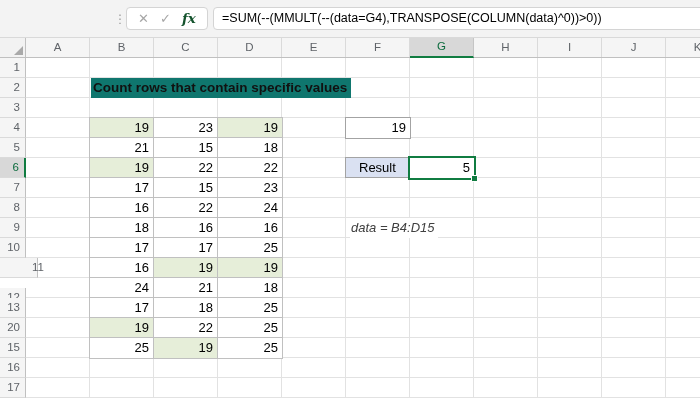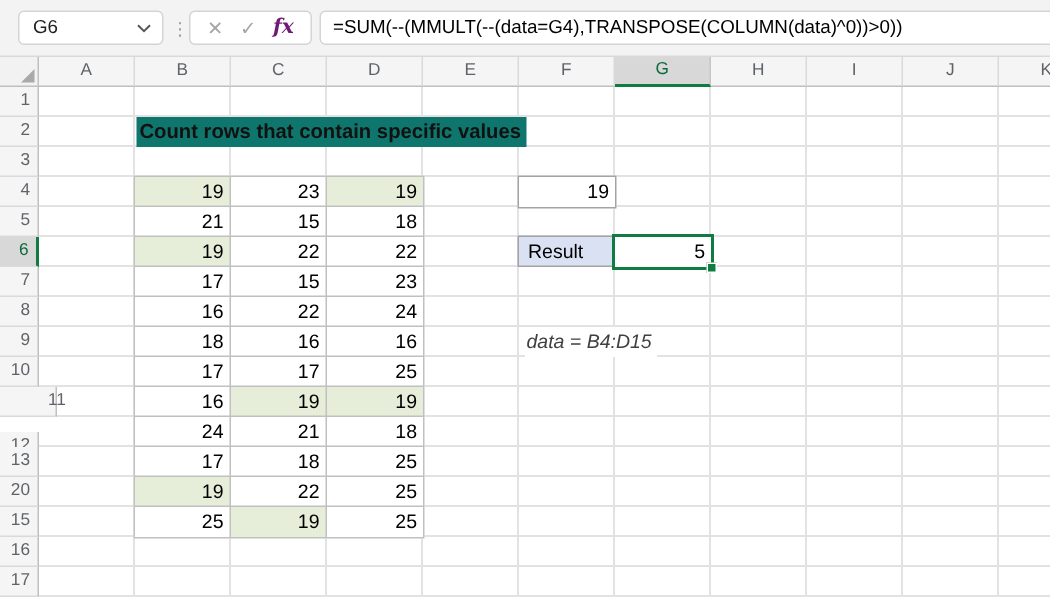--- a/index.html
+++ b/index.html
@@ -11,21 +11,21 @@
           border-bottom:1px solid #d9d9d9;box-sizing:border-box}
   .namebox{position:absolute;left:12px;top:7px;width:97px;height:23px;background:#fff;
            border:1px solid #d4d4d4;border-radius:4px;box-sizing:border-box;
            font-size:12.5px;color:#222;line-height:21px;padding-left:9px}
   .namebox .chev{position:absolute;right:7px;top:8px;line-height:0}
   .dots{position:absolute;left:114px;top:10px;color:#9a9a9a;font-size:12px;line-height:18px}
   .fxbox{position:absolute;left:126px;top:7px;width:82px;height:23px;background:#fff;
          border:1px solid #d4d4d4;border-radius:4px;box-sizing:border-box;
          display:flex;align-items:center;justify-content:space-evenly}
   .icon-cancel,.icon-enter{color:#a6a6a6;font-size:13px;line-height:1}
-  .icon-fx{color:#701a75;font-size:13.5px;font-style:italic;font-weight:bold;
+  .icon-fx{color:#14532d;font-size:13.5px;font-style:italic;font-weight:bold;
            font-family:"DejaVu Serif",serif;line-height:1}
   .formulabox{position:absolute;left:213px;top:7px;width:495px;height:23px;background:#fff;
               border:1px solid #d4d4d4;border-radius:4px 0 0 4px;box-sizing:border-box;
               font-size:12.5px;color:#000;line-height:21px;padding-left:8px;
               white-space:nowrap;overflow:hidden}
 
   
   .colstrip{position:absolute;left:0;top:38px;width:700px;height:20px;background:#f5f5f5;
             border-bottom:1px solid #c0c0c0;box-sizing:border-box}
   .corner{position:absolute;left:0;top:38px;width:26px;height:20px;background:#f2f2f2;
@@ -61,41 +61,33 @@
   .dcell.hl{background:#e6eed9}
 
   .valuebox{position:absolute;left:345px;top:117px;z-index:1;border:1px solid #a3a3a3;
             display:flex;background:#fff}
   .vlabel{width:64px;height:20px;background:#dae1f2;border-right:1px solid #a3a3a3;
           box-sizing:border-box;font-size:13px;line-height:20px;padding-left:5px;color:#000}
   .vval{width:64px;height:20px;box-sizing:border-box;font-size:13px;line-height:20px;
         text-align:right;padding-right:4px;color:#000}
   .resultlabel{position:absolute;left:345px;top:157px;width:65px;height:21px;z-index:1;
                background:#dae1f2;border:1px solid #a3a3a3;box-sizing:border-box;
-               font-size:13px;line-height:19px;padding-left:6px;color:#000}
+               font-size:13px;line-height:19px;padding-left:13px;color:#000}
   .selcell{position:absolute;left:408px;top:156px;width:68px;height:24px;z-index:2;
            background:#fff;border:2px solid #107c41;box-sizing:border-box;
            font-size:13px;line-height:20px;text-align:right;padding-right:4px;color:#000}
   .handle{position:absolute;right:-4px;bottom:-4px;width:5px;height:5px;
           background:#107c41;border:1px solid #fff}
   .annotation{position:absolute;left:350px;top:218px;height:20px;line-height:20px;z-index:1;
               font-style:italic;font-size:13px;color:#404040;background:#fff;padding:0 4px 0 1px}
 </style>
 </head>
 <body>
 
 <div class="topbar">
-  <div class="namebox">
-    <span>G6</span>
-    <span class="chev">
-      <svg width="10" height="6" viewBox="0 0 10 6">
-          <path d="M1 0.8 L5 4.8 L9 0.8" fill="none" stroke="#555" stroke-width="1.3"></path>
-        </svg>
-    </span>
-  </div>
   <div class="dots">⋮</div>
   <div class="fxbox">
     <span class="icon-cancel">✕</span>
     <span class="icon-enter">✓</span>
     <span class="icon-fx">fx</span>
   </div>
   <div class="formulabox">
     <span>=SUM(--(MMULT(--(data=G4),TRANSPOSE(COLUMN(data)^0))&gt;0))</span>
   </div>
 </div>

